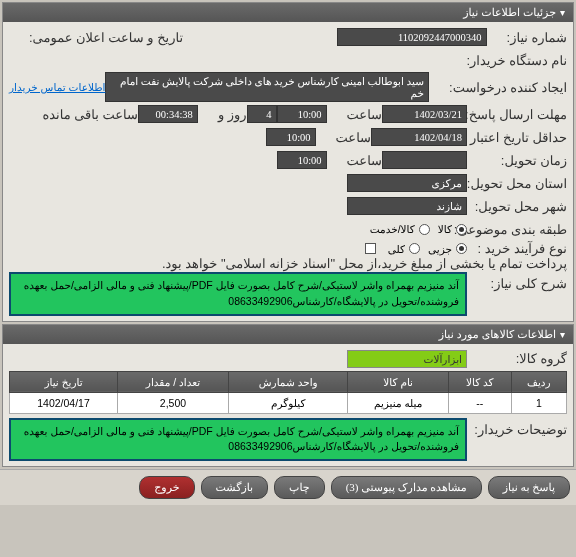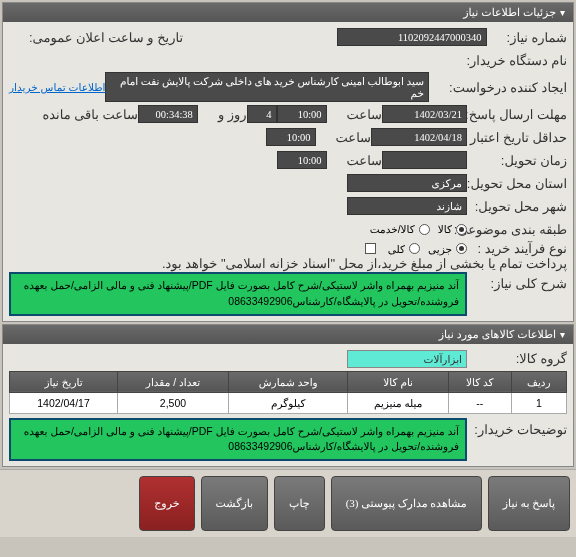--- a/index.html
+++ b/index.html
@@ -4,33 +4,33 @@
 <style>
 * { box-sizing: border-box; margin: 0; padding: 0; }
 body { font-family: Tahoma, Arial, sans-serif; font-size: 11px; background: #c8c4bc; direction: rtl; width: 576px; }
 .panel { border: 1px solid #888; margin: 2px; background: #e8e6e0; }
 .panel-header { background: linear-gradient(#6a6a6a, #555); color: #fff; padding: 3px 8px; font-size: 11px; cursor: pointer; display:flex; align-items:center; }
 .panel-header .chev { margin-left:4px; font-size:10px; }
 .panel-body { padding: 4px 6px; }
 .row { display: flex; align-items: center; min-height: 22px; margin-bottom: 1px; flex-wrap: wrap; }
 .lbl { color: #333; font-size: 13px; white-space: nowrap; padding-left:20px; }
 .field { background: #4a4a4a; color: #fff; border: 1px solid #333; padding: 2px 4px; font-size: 10.5px; font-family: Tahoma; min-height:18px; display:inline-flex; align-items:center; }
-.field.light { background:#5eead4; color:#333; border:1px solid #888; }
+.field.light { background:#84cc16; color:#333; border:1px solid #888; }
 .link { color: #0066cc; text-decoration: underline; cursor:pointer; font-size:10.5px; }
 .radio-group { display:flex; gap:8px; align-items:center; }
 .radio-opt { display:flex; align-items:center; gap:4px; font-size:10.5px; }
 .radio-dot { width:11px; height:11px; border:1px solid #555; border-radius:50%; display:inline-flex; align-items:center; justify-content:center; background:#fff; }
 .radio-dot.sel::after { content:""; width:5px; height:5px; background:#333; border-radius:50%; }
 .checkbox { width:11px; height:11px; border:1px solid #555; background:#fff; display:inline-block; vertical-align:middle; }
 .desc-box { background:#22c55e; border:2px solid #0c4a6e; padding:4px 6px; font-size:10.5px; line-height:1.5; min-height:30px; }
 table.items { width:100%; border-collapse:collapse; font-size:10.5px; }
 table.items th { background: linear-gradient(#6a6a6a,#555); color:#fff; padding:4px 3px; border:1px solid #444; font-weight:normal; }
 table.items td { background:#fff; padding:4px 3px; border:1px solid #aaa; text-align:center; }
 .btn-bar { display:flex; gap:6px; padding:6px; justify-content:flex-start; background:#d8d4cc; border-top:1px solid #aaa; }
-.btn { background: linear-gradient(#7a7a7a,#5a5a5a); color:#fff; border:1px solid #444; padding:20px 14px; font-family:Tahoma; font-size:11px; cursor:pointer; border-radius:4px; }
+.btn { background: linear-gradient(#7a7a7a,#5a5a5a); color:#fff; border:1px solid #444; padding:4px 14px; font-family:Tahoma; font-size:11px; cursor:pointer; border-radius:10px; }
 .btn.red { background: linear-gradient(#b03030,#8a2020); }
 .spacer { flex:1; }
 </style>
 </head>
 <body>
 
 <div class="panel">
   <div class="panel-header">
     <span class="chev">▾</span>
     <span>جزئیات اطلاعات نیاز</span>

